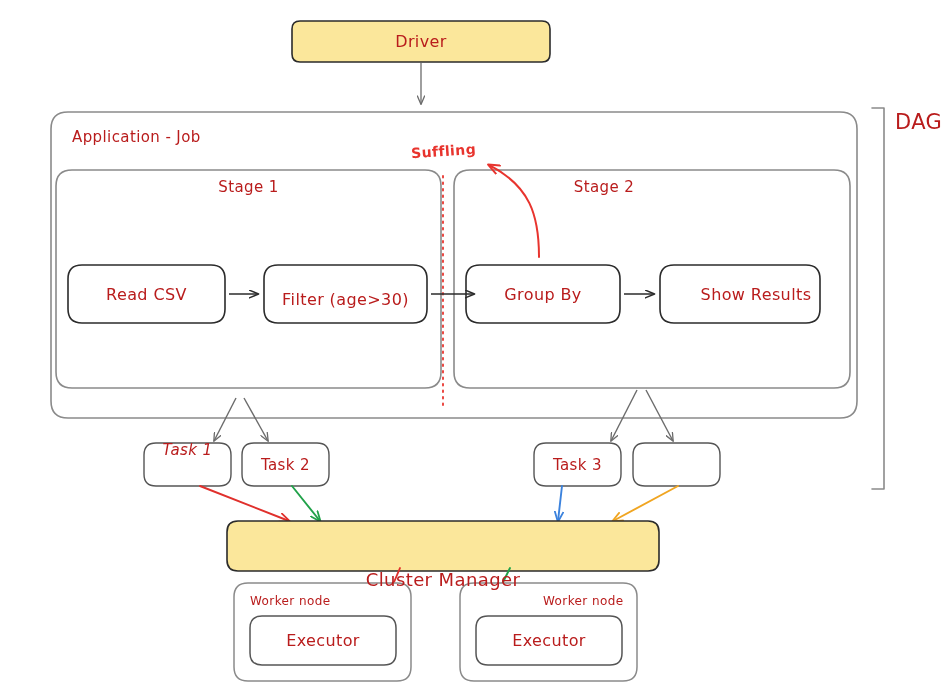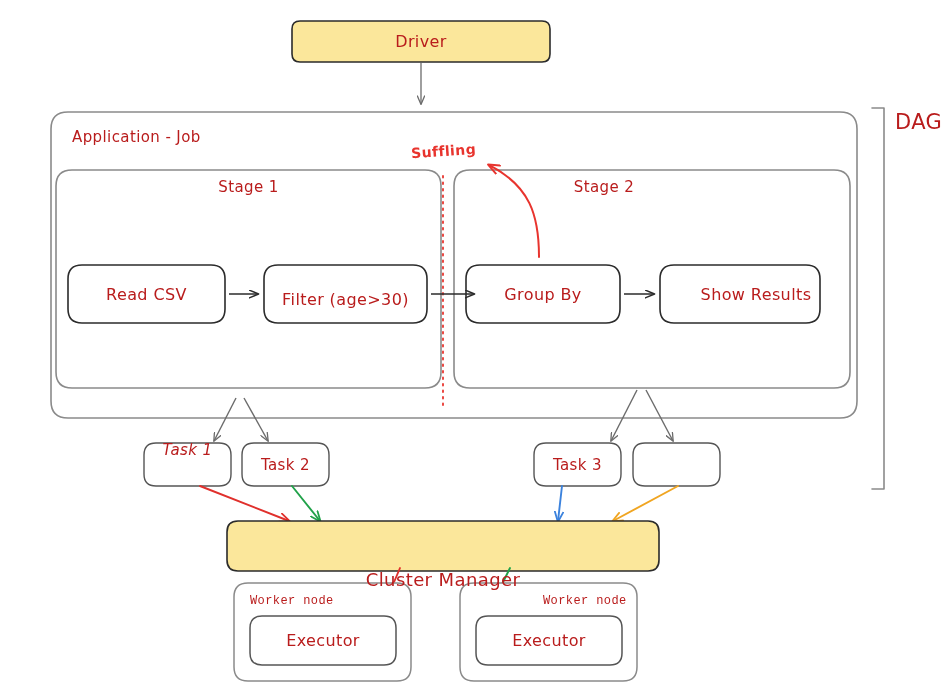--- a/index.html
+++ b/index.html
@@ -39,21 +39,21 @@
     display: flex;
     align-items: center;
     justify-content: center;
     text-align: center;
   }
   .node-text { font-size: 16px; }
   .stage-title { font-size: 15px; }
   .app-title { font-size: 15px; }
   .task-text { font-size: 15px; }
   .cm-text { font-size: 18px; }
-  .worker-text { font-size: 12px; font-family: Liberation Mono, monospace; }
+  .worker-text { font-size: 12px; }
   .exec-text { font-size: 16px; }
   .dag-text { font-size: 21px; }
   .shuffle-text {
     font-size: 14px;
     color: #e8342e;
     font-weight: 600;
     transform: rotate(-4deg);
   }
 </style>
 </head>

